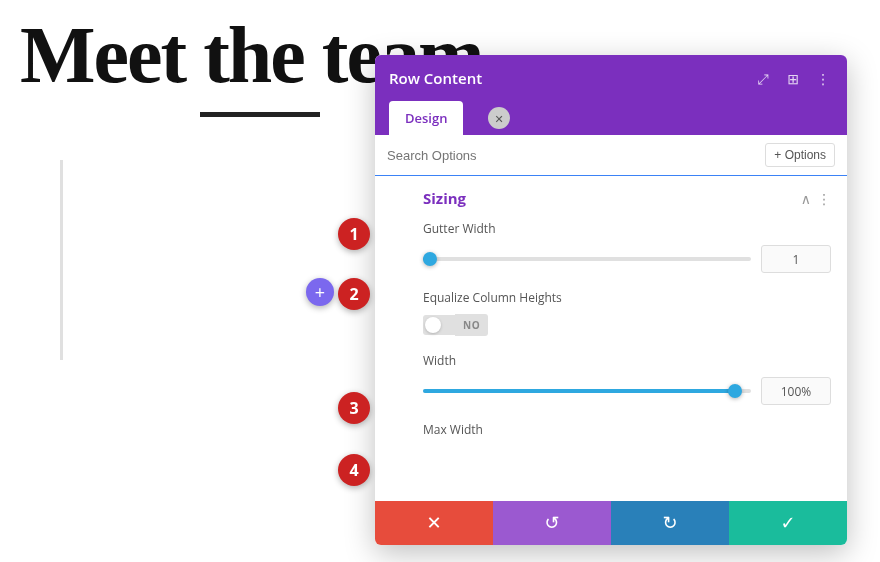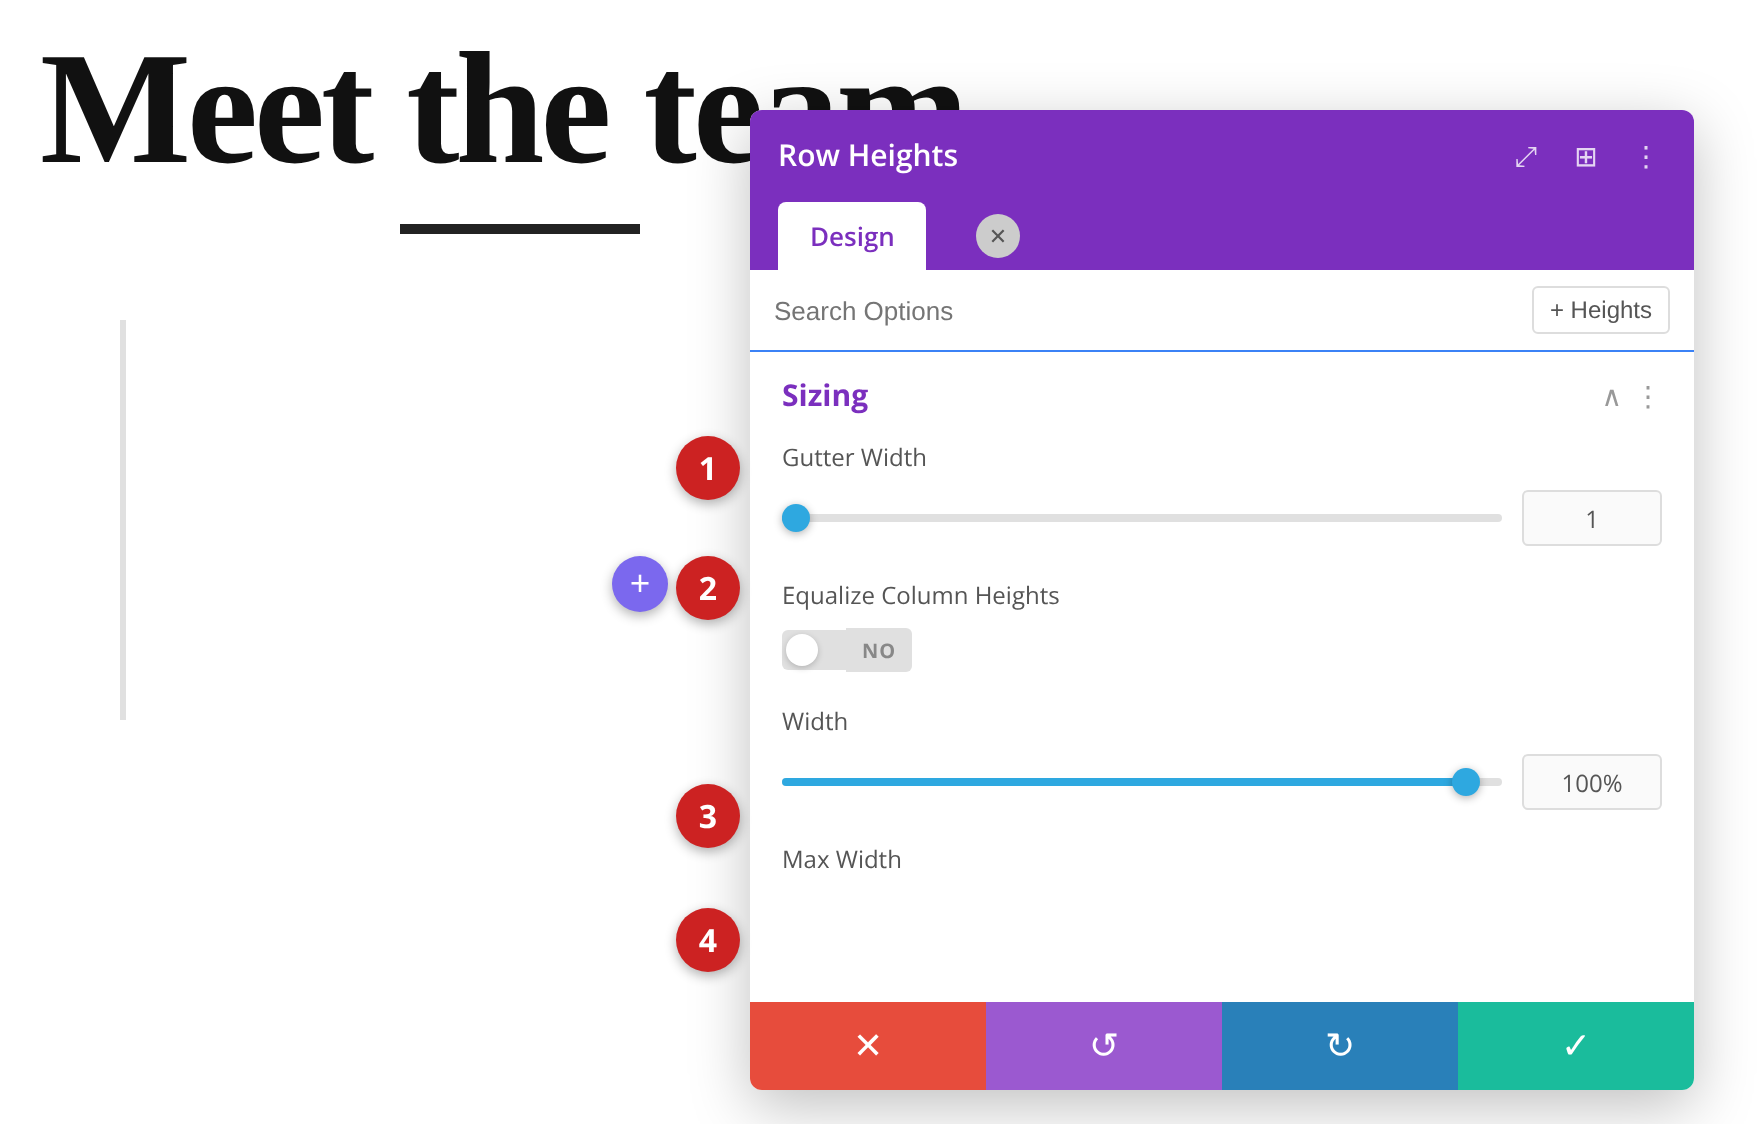--- a/index.html
+++ b/index.html
@@ -177,20 +177,21 @@
       padding: 4px 8px;
       border: 1px solid #ddd;
       border-radius: 3px;
     }
 
     
     .panel-body {
       flex: 1;
       overflow-y: auto;
       padding: 0;
+      margin-left: 32px;
     }
 
     
     .section {
       padding: 12px 16px 0;
     }
 
     .section-header {
       display: flex;
       align-items: center;
@@ -433,38 +434,38 @@
 <div class="step-circle" style="top: 218px; left: 338px;">1</div>
 <div class="step-circle" style="top: 278px; left: 338px;">2</div>
 <div class="step-circle" style="top: 392px; left: 338px;">3</div>
 <div class="step-circle" style="top: 454px; left: 338px;">4</div>
 
 <div class="panel-close">✕</div>
 
 <div class="panel">
 
   <div class="panel-header">
-    <span class="panel-title">Row Heights</span>
+    <span class="panel-title">Row Content</span>
     <div class="panel-header-icons">
       <span class="header-icon">⤢</span>
       <span class="header-icon">⊞</span>
       <span class="header-icon">⋮</span>
     </div>
   </div>
 
   <div class="panel-tabs">
     <div class="tab active">
       <span>Design</span>
     </div>
   </div>
 
   <div class="panel-search">
     <input class="search-input" type="text" placeholder="Search Options" style="">
     <button class="filter-btn">
-      <span>+ Heights</span>
+      <span>+ Options</span>
     </button>
   </div>
 
   <div class="panel-body">
     <div class="section">
 
       <div class="section-header">
         <span class="section-title">Sizing</span>
         <div class="section-controls">
           <span class="section-chevron">∧</span>

